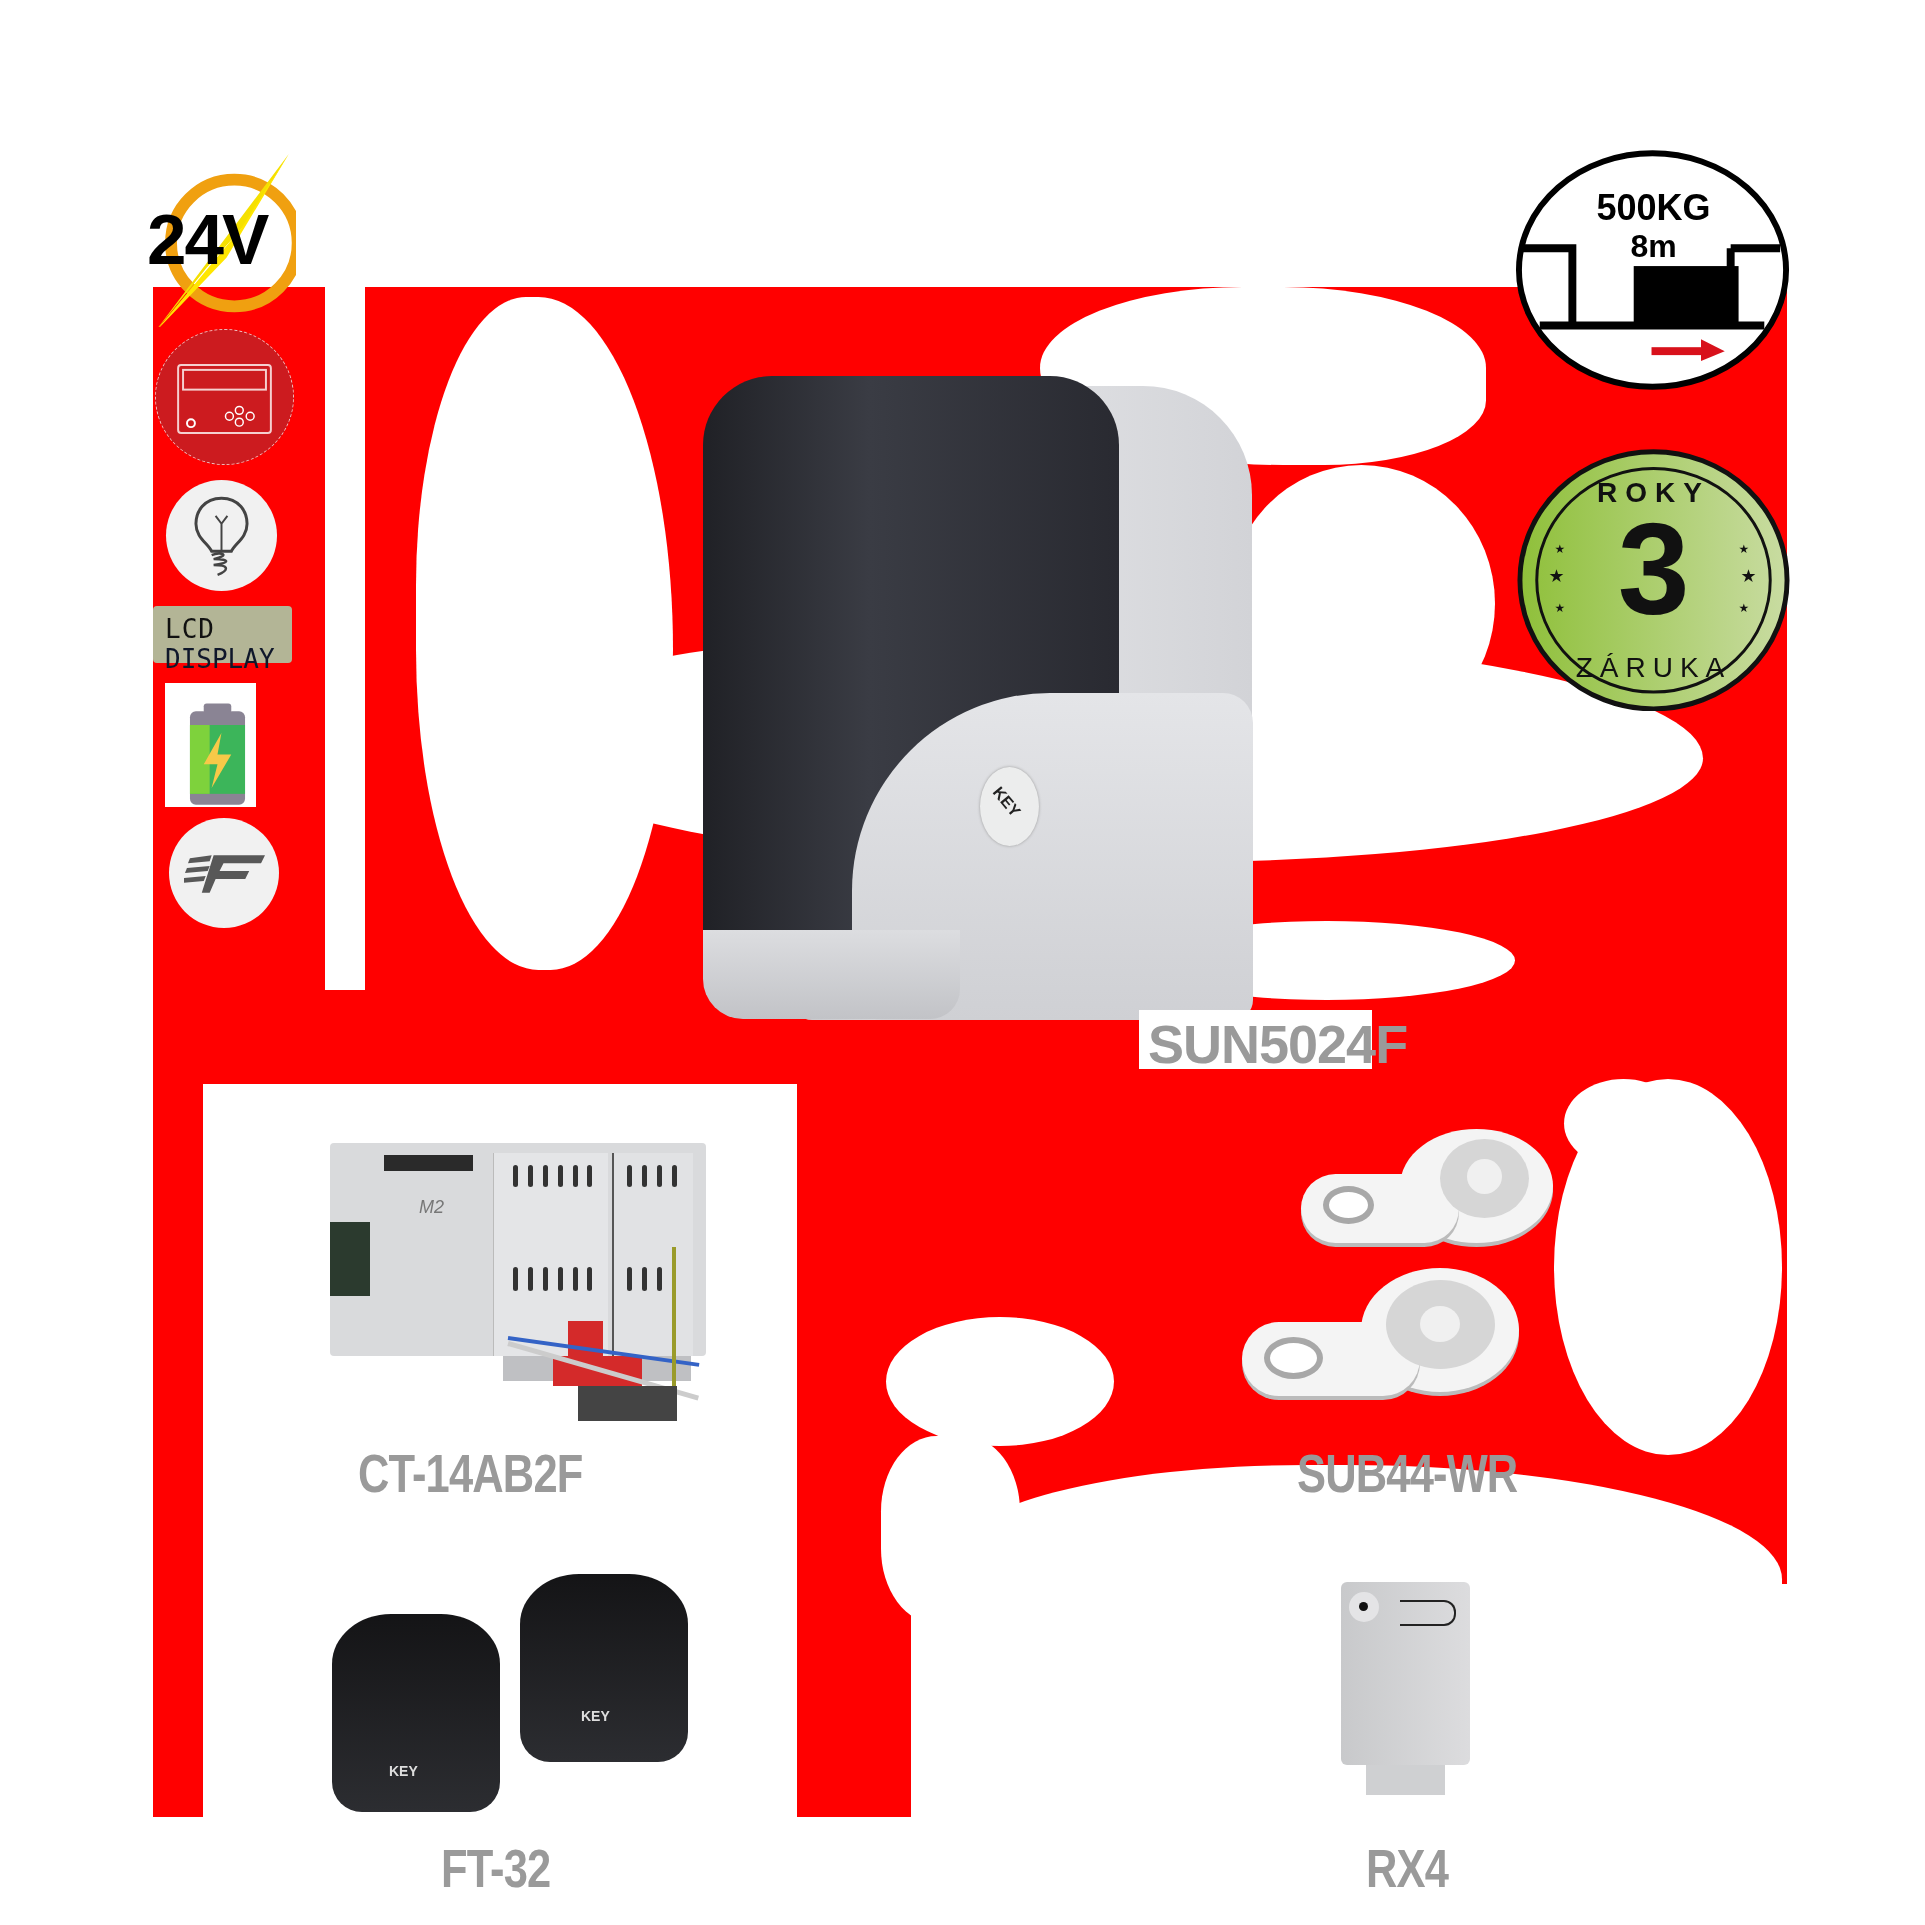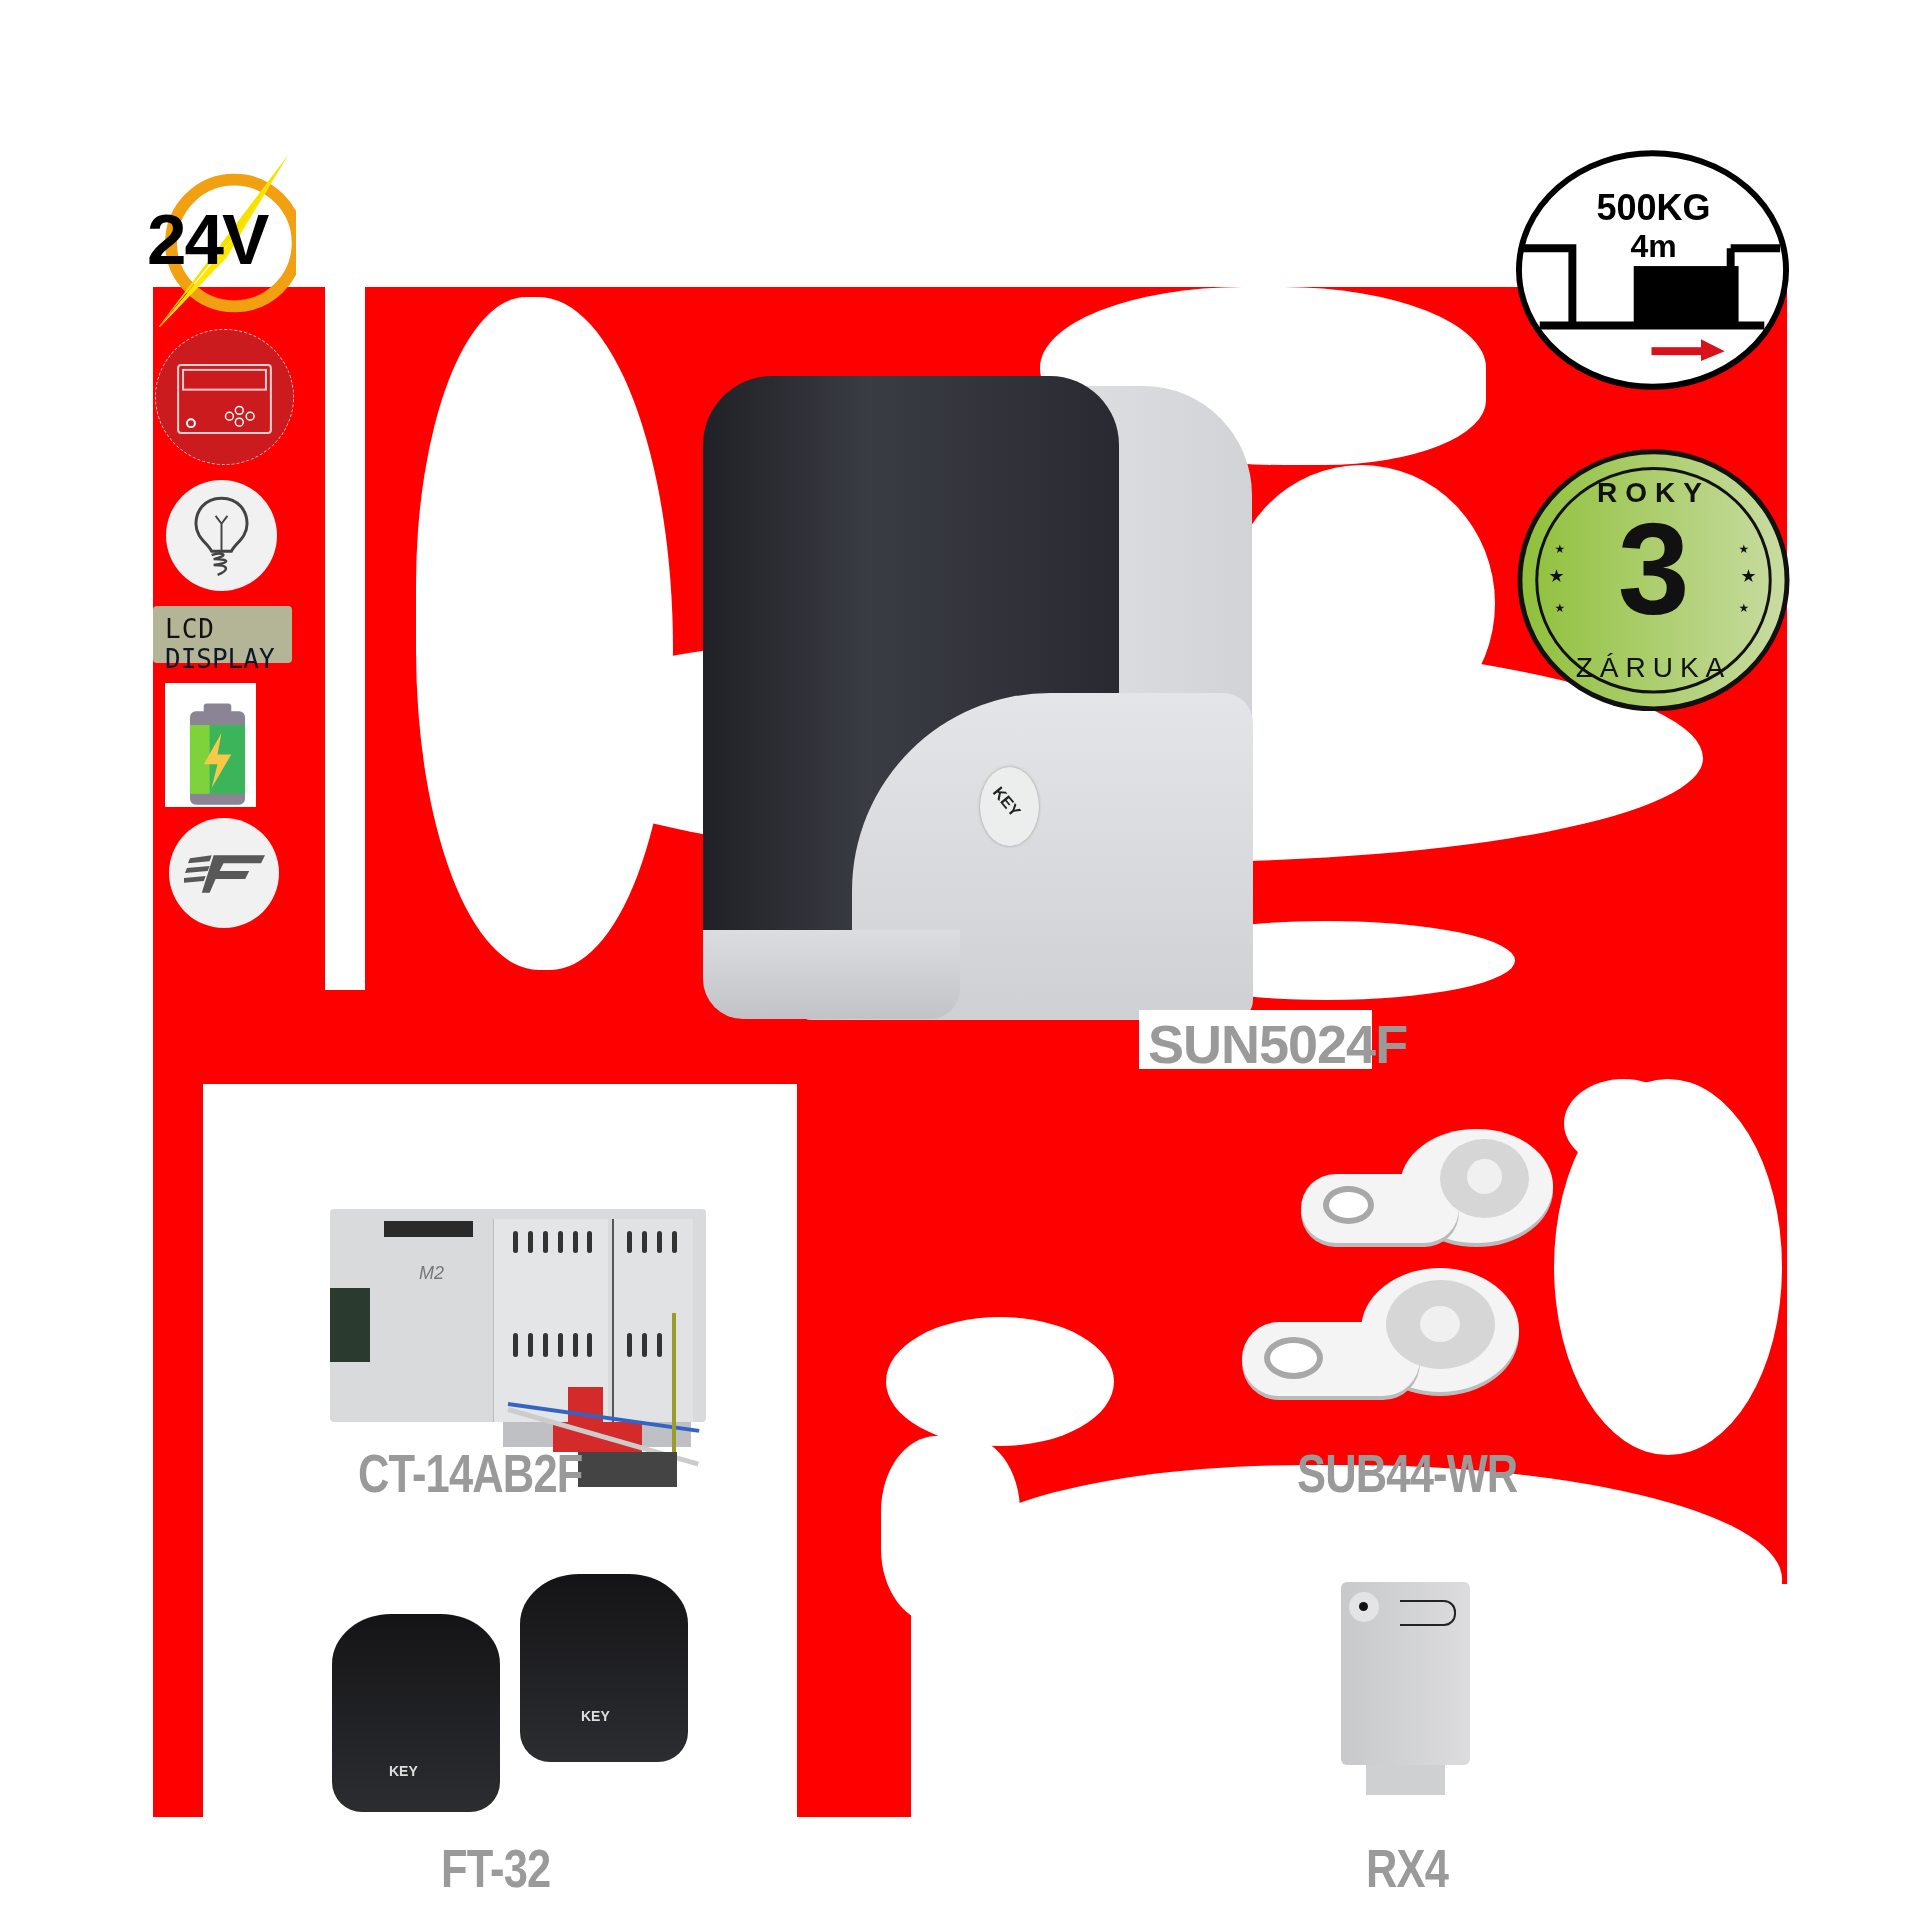--- a/index.html
+++ b/index.html
@@ -94,21 +94,21 @@
 
 <div class="abs" style="left:1515px;top:149px;width:277px;height:248px;">
   <svg width="277" height="248" viewBox="0 0 280 250">
     <ellipse cx="139" cy="122" rx="135" ry="118" fill="#fff" stroke="#000" stroke-width="6"></ellipse>
     <path d="M8 100 L58 100 L58 178 M218 100 L268 100 M218 100 L218 178 M25 178 L252 178" fill="none" stroke="#000" stroke-width="8"></path>
     <rect x="120" y="118" width="106" height="62" fill="#000"></rect>
     <rect x="138" y="200" width="50" height="8" fill="#d8111b"></rect>
     <polygon points="188,192 212,204 188,214" fill="#d8111b"></polygon>
   </svg>
   <div class="abs" style="left:0;width:277px;top:38px;text-align:center;font-size:36px;font-weight:bold;color:#000;">500KG</div>
-  <div class="abs" style="left:0;width:277px;top:79px;text-align:center;font-size:32px;font-weight:bold;color:#000;">4m</div>
+  <div class="abs" style="left:0;width:277px;top:79px;text-align:center;font-size:32px;font-weight:bold;color:#000;">8m</div>
 </div>
 
 <div class="abs" style="left:1515px;top:414px;width:277px;height:297px;">
   <svg width="277" height="297" viewBox="0 0 280 300">
     <defs>
       <linearGradient id="wg" x1="0" x2="1">
         <stop offset="0" stop-color="#8fc03a"></stop>
         <stop offset="1" stop-color="#c9dca2"></stop>
       </linearGradient>
     </defs>
@@ -135,21 +135,21 @@
   <div class="abs" style="left:149px;top:317px;width:401px;height:327px;background:linear-gradient(180deg,#e4e5e8,#cfd0d4);border-radius:198px 30px 20px 30px;"></div>
   <div class="abs" style="left:0;top:554px;width:257px;height:89px;background:linear-gradient(180deg,#dcdde0,#c2c3c7);border-radius:0 0 30px 40px;"></div>
 
   <div class="abs" style="left:277px;top:391px;width:59px;height:79px;border-radius:50%;background:#eceded;box-shadow:0 0 3px #999;">
     <div class="abs" style="left:10px;top:26px;font-size:16px;font-weight:bold;color:#222;transform:rotate(50deg);">KEY</div>
   </div>
 </div>
 <div class="abs white" style="left:1139px;top:1010px;width:233px;height:59px;"></div>
 <div class="label" style="left:1148px;top:1013px;font-size:54px;">SUN5024F</div>
 
-<div class="abs" style="left:330px;top:1209px;width:376px;height:267px;padding-left:42px;">
+<div class="abs" style="left:330px;top:1143px;width:376px;height:267px;padding-left:42px;">
   <div class="abs" style="left:0;top:0;width:376px;height:213px;background:#d9dadc;border-radius:4px;"></div>
   <div class="abs" style="left:0;top:79px;width:40px;height:74px;background:#2b3a2e;"></div>
   <div class="abs" style="left:54px;top:12px;width:89px;height:16px;background:#2a2a2a;"></div>
   <div class="abs" style="left:89px;top:54px;font-size:18px;color:#777;font-style:italic;">M2</div>
   <div class="abs" style="left:163px;top:10px;width:114px;height:203px;background:#e4e5e7;border-left:1px solid #bbb;"></div>
   <div class="abs" style="left:282px;top:10px;width:79px;height:203px;background:#e1e2e4;border-left:2px solid #555;"></div>
   <div class="vent" style="left:183px;top:22px;height:22px;"></div>
   <div class="vent" style="left:198px;top:22px;height:22px;"></div>
   <div class="vent" style="left:213px;top:22px;height:22px;"></div>
   <div class="vent" style="left:228px;top:22px;height:22px;"></div>

